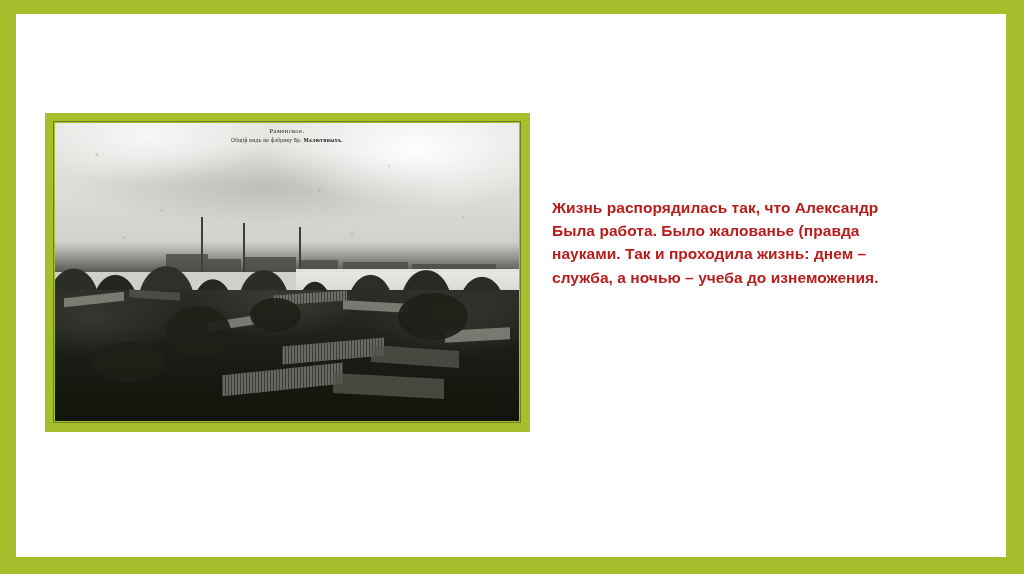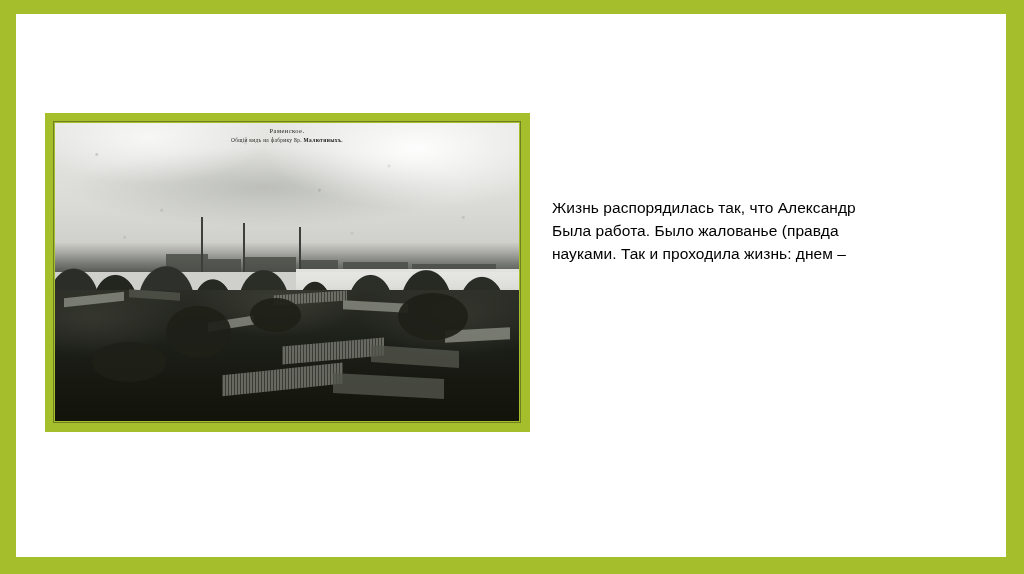--- a/index.html
+++ b/index.html
@@ -173,23 +173,23 @@
     margin-top: 1px;
   }
   .caption .c-sub b { letter-spacing: .4px; }
 
   
   .text-block {
     position: absolute;
     left: 552px;
     top: 196px;
     width: 394px;
-    color: #000000;
+    color: #b91c1c;
     font-size: 15.5px;
-    font-weight: normal;
+    font-weight: bold;
     line-height: 23.2px;
     letter-spacing: 0.05px;
   }
   .text-block p { margin: 0; }
 </style>
 </head>
 <body>
 
 <div class="slide">
 
@@ -241,15 +241,16 @@
         <span class="c-sub"><span>Общій видъ на фабрику Бр. </span><b>Малютиныхъ.</b></span>
       </div>
 
     </div>
   </div>
 
   <div class="text-block">
     <p>Жизнь распорядилась так, что Александр</p>
     <p>Была работа. Было жалованье (правда</p>
     <p>науками. Так и проходила жизнь: днем –</p>
+    <p>служба, а ночью – учеба до изнеможения.</p>
   </div>
 
 </div>
 
 </body></html>

